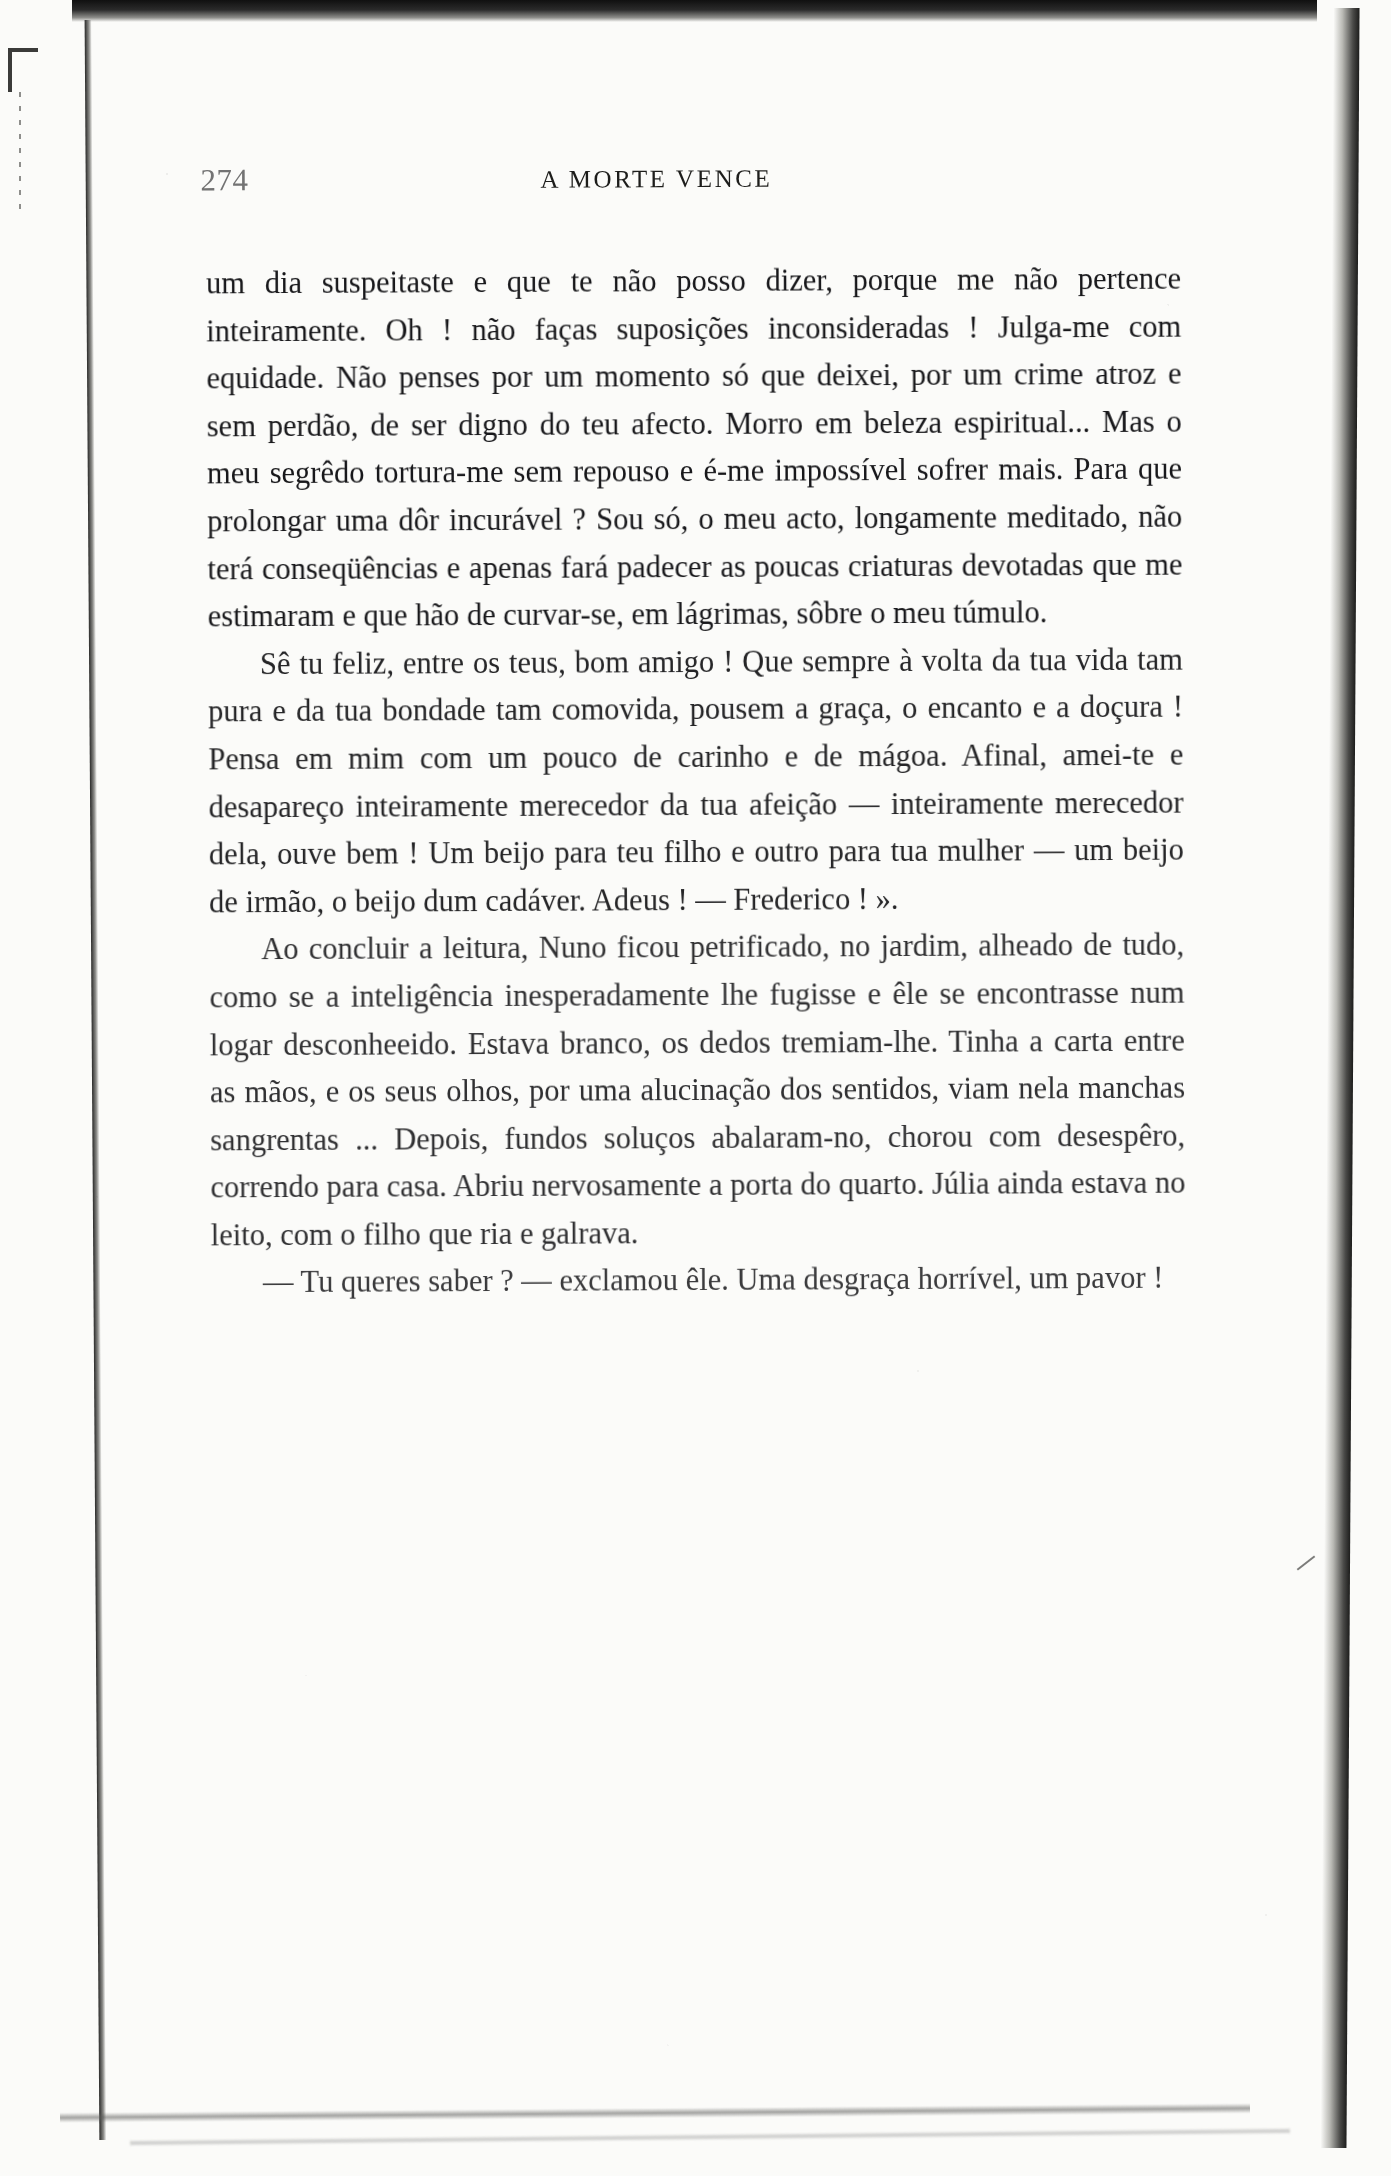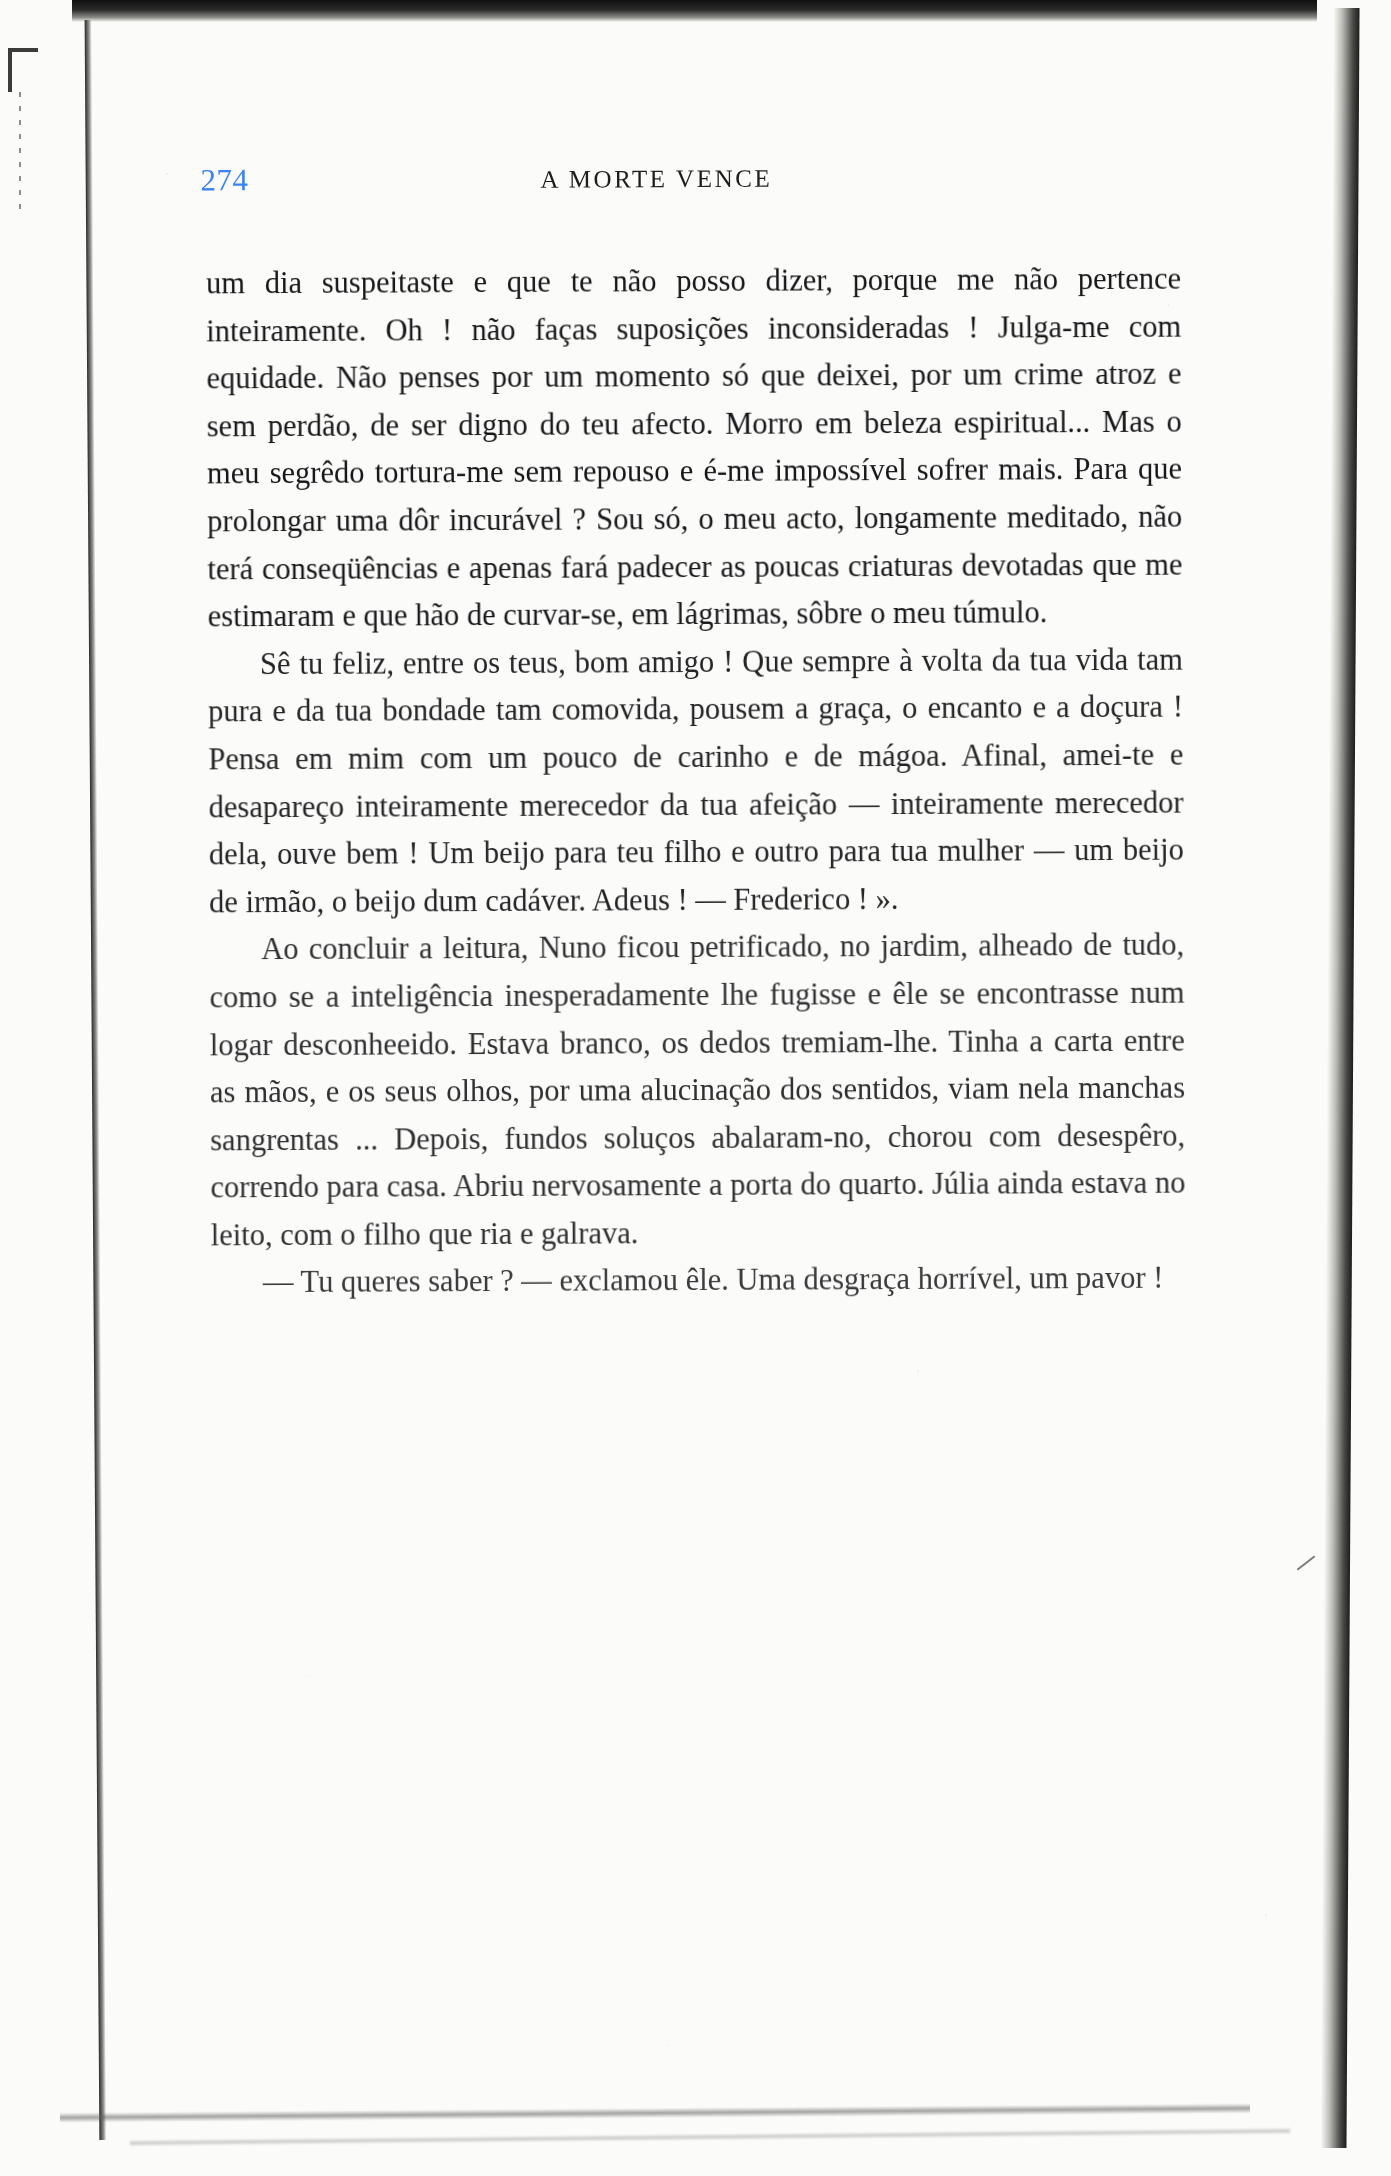--- a/index.html
+++ b/index.html
@@ -135,21 +135,21 @@
     left: 205px;
     top: 160px;
     width: 900px;
     height: 40px;
   }
   .folio {
     position: absolute;
     left: 0;
     top: 0;
     font-size: 31px;
-    color: #3b82f6;
+    color: #737373;
     letter-spacing: .5px;
   }
   .running-title {
     position: absolute;
     left: 340px;
     top: 5px;
     font-size: 25px;
     letter-spacing: 2.6px;
     color: #1d1d1b;
     font-variant: small-caps;

